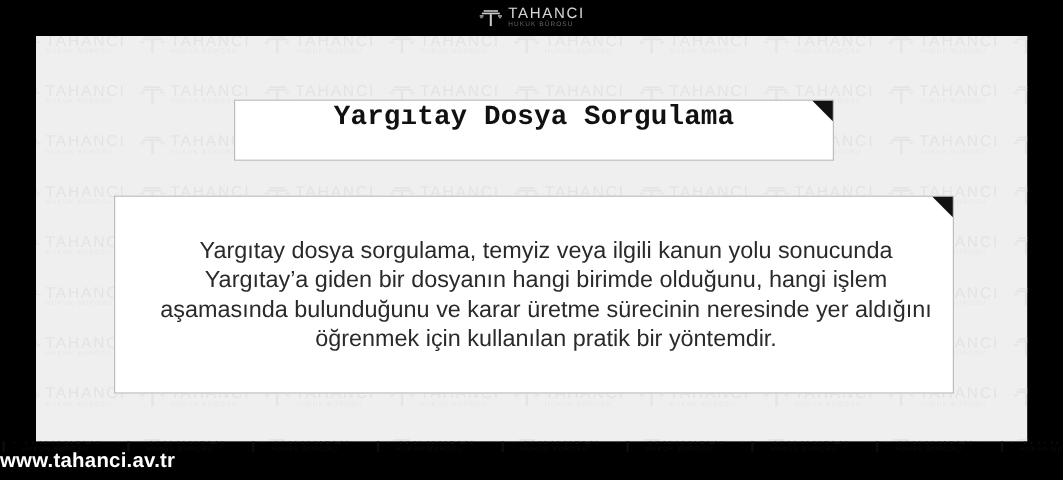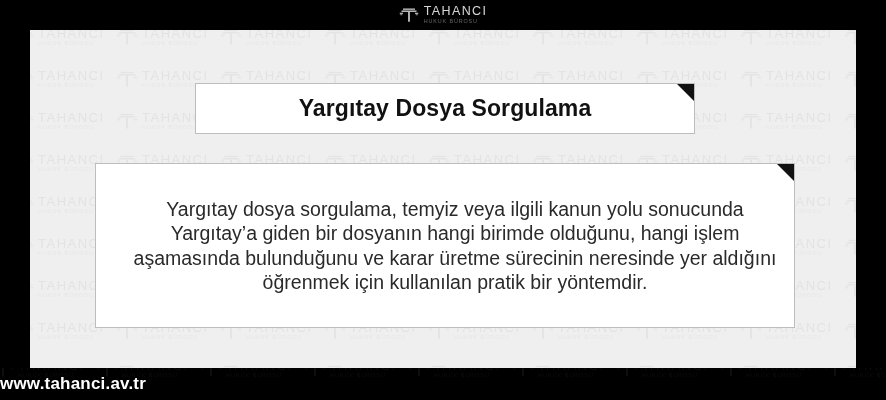--- a/index.html
+++ b/index.html
@@ -121,22 +121,23 @@
     background: #131313;
     z-index: -1;
   }
 
   .title-card {
     left: 165px;
     top: 53px;
     width: 500px;
     height: 51px;
     display: flex;
-    align-items: center;
+    align-items: flex-start;
     justify-content: center;
+    font-family: Liberation Mono, monospace;
   }
   .title-text {
     color: #111111;
     font-size: 23px;
     font-weight: bold;
     letter-spacing: 0.1px;
     text-align: center;
   }
 
   .body-card {

